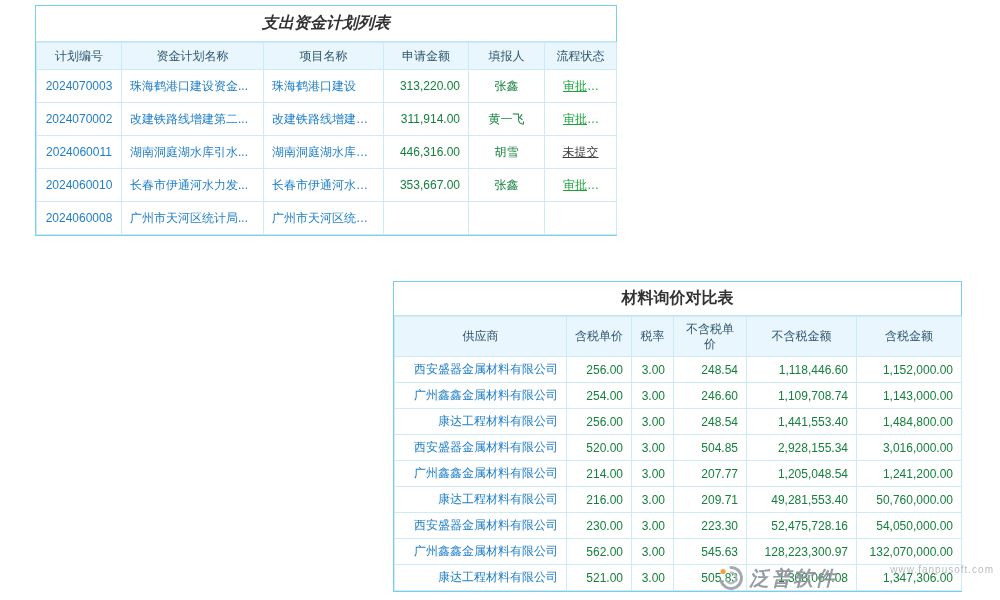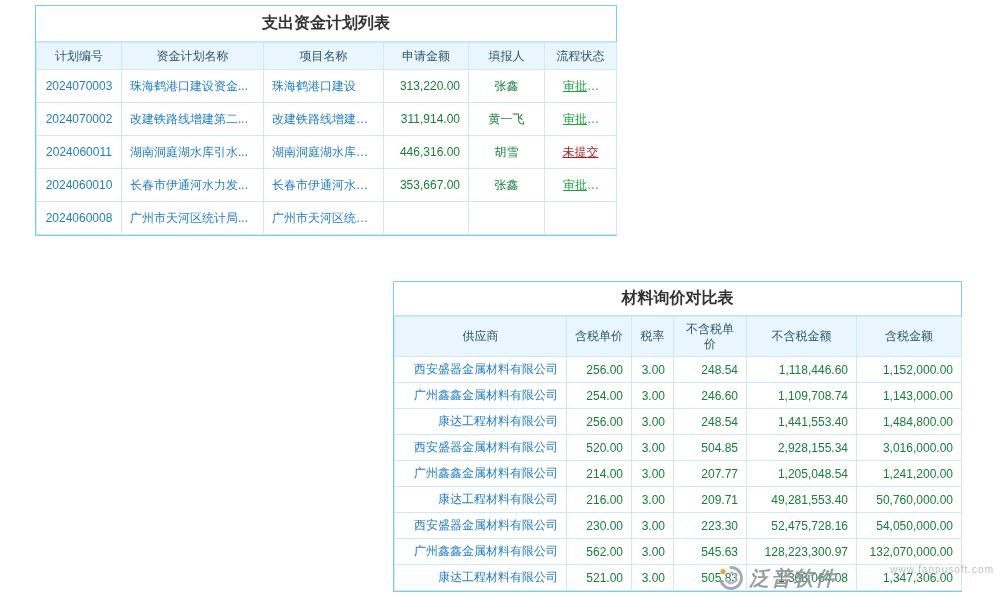--- a/index.html
+++ b/index.html
@@ -15,21 +15,21 @@
     background: #ffffff;
     border: 1px solid #7bcdec;
   }
   #fund-panel { left: 35px; top: 5px; width: 582px; }
   #material-panel { left: 393px; top: 281px; width: 569px; z-index: 5; }
   .panel-title {
     display: flex; align-items: center; justify-content: center;
     font-size: 16px; font-weight: bold; color: #333333;
     border-bottom: 1px solid #bfe5f5;
   }
-  #fund-panel .panel-title { height: 36px; }
+  #fund-panel .panel-title { height: 36px; font-style: italic; }
   #material-panel .panel-title { height: 34px; }
 
   table { width: 100%; border-collapse: collapse; table-layout: fixed; font-size: 12px; }
   th, td {
     border: 1px solid #cdeaf8;
     padding: 0 8px;
     overflow: hidden; text-overflow: ellipsis;
   }
   th {
     background: #e9f6fd; color: #2e5770;
@@ -42,21 +42,21 @@
   #material-panel th { height: 40px; }
   #material-panel td { height: 26px; }
 
   .c-center { text-align: center; }
   .c-left   { text-align: left; }
   .c-right  { text-align: right; }
   .link  { color: #1f7ec7; }
   .text  { color: #15803d; }
   .status { text-decoration: underline; }
   .green { color: #18a539; padding-left: 18px; }
-  .red   { color: #b91c1c; font-family: Liberation Mono, monospace; }
+  .red   { color: #404040; font-family: Liberation Mono, monospace; }
 
   #watermark {
     position: absolute; right: 6px; bottom: 8px;
     z-index: 10; opacity: 0.9;
     display: flex; flex-direction: row; align-items: flex-start; text-align: center;
   }
   #watermark .wm-top { display: flex; align-items: center; gap: 4px; }
   #watermark .wm-brand {
     font-size: 20px; font-weight: bold; color: #8b9298;
     letter-spacing: 2px; font-style: italic;

